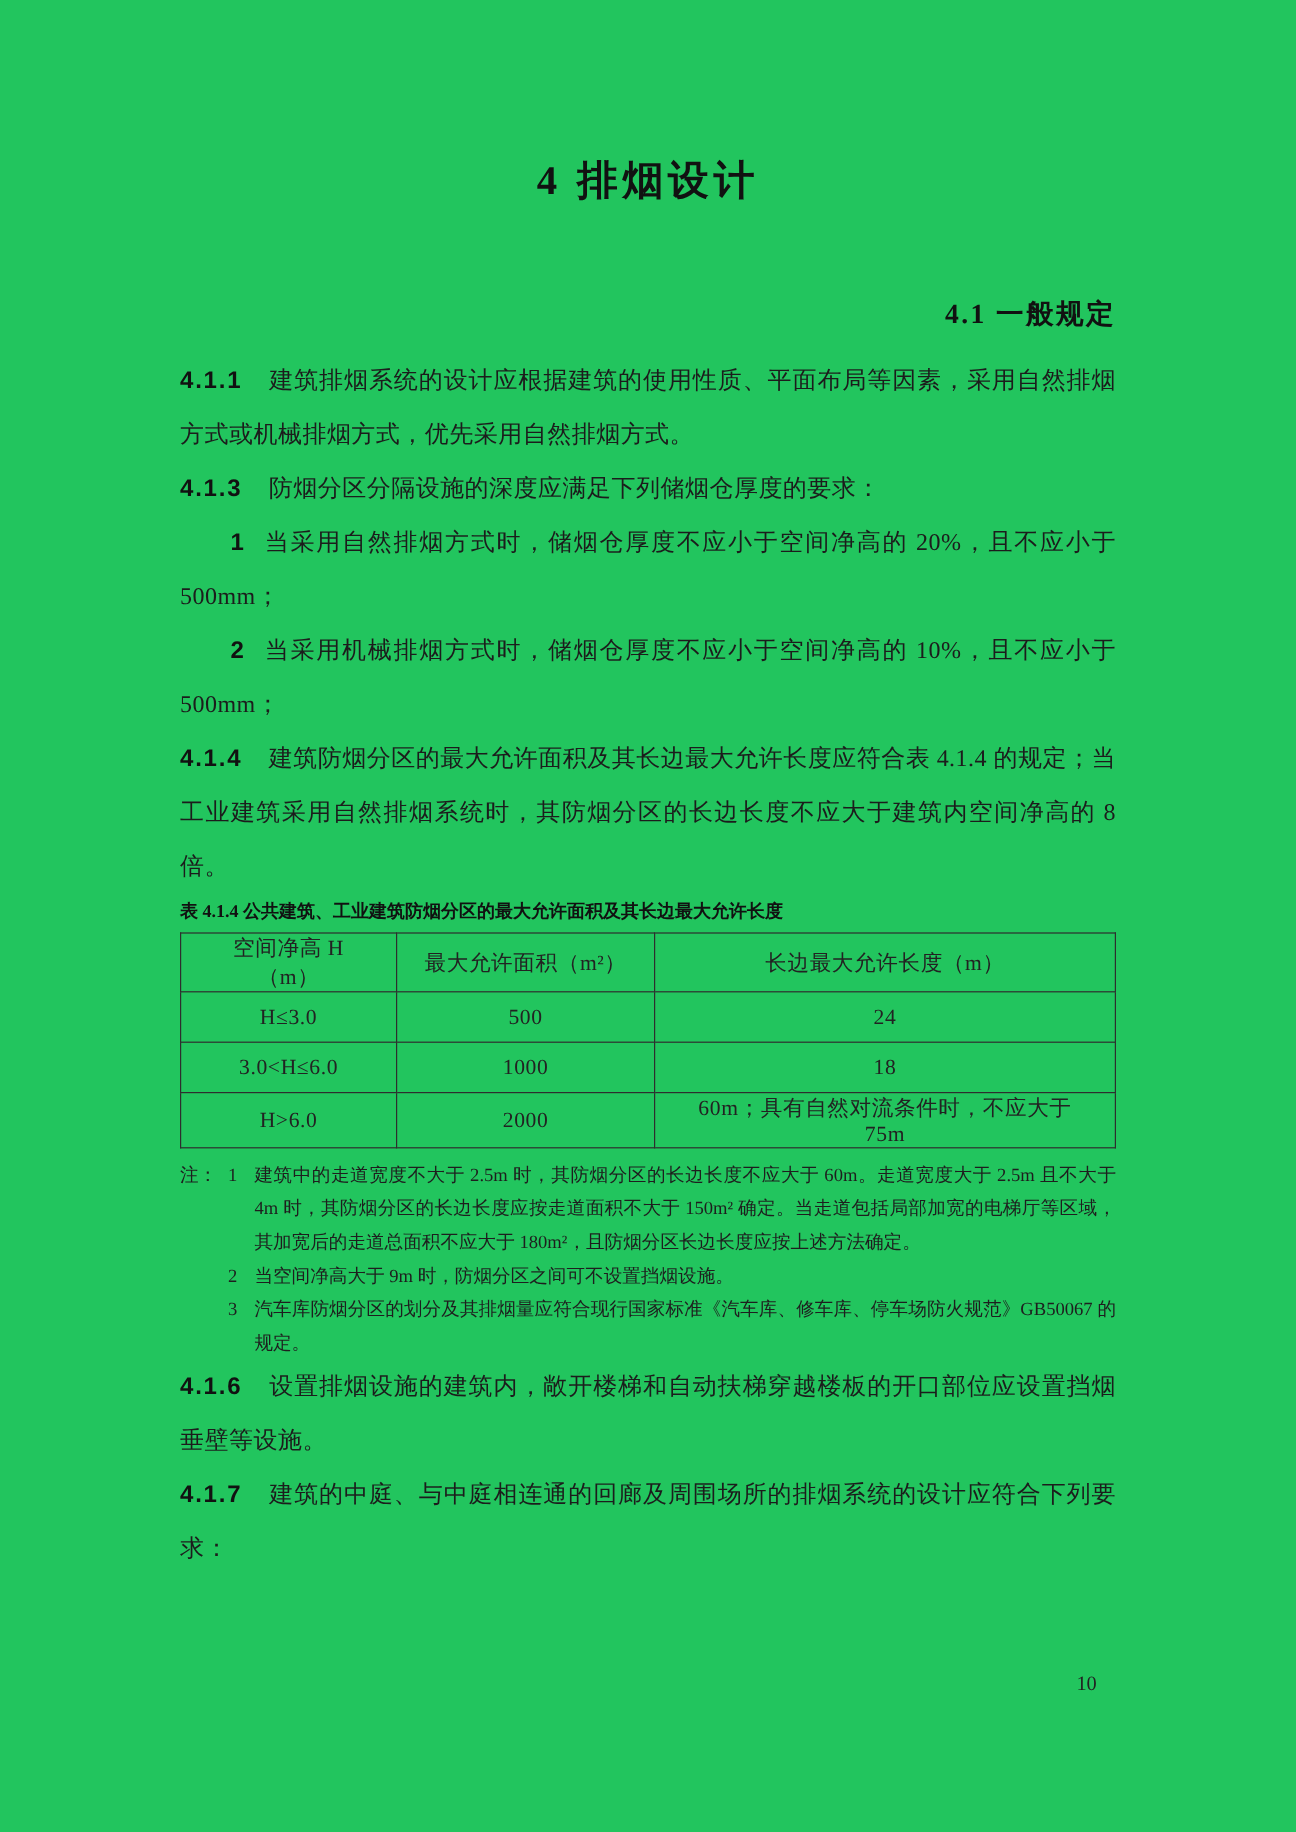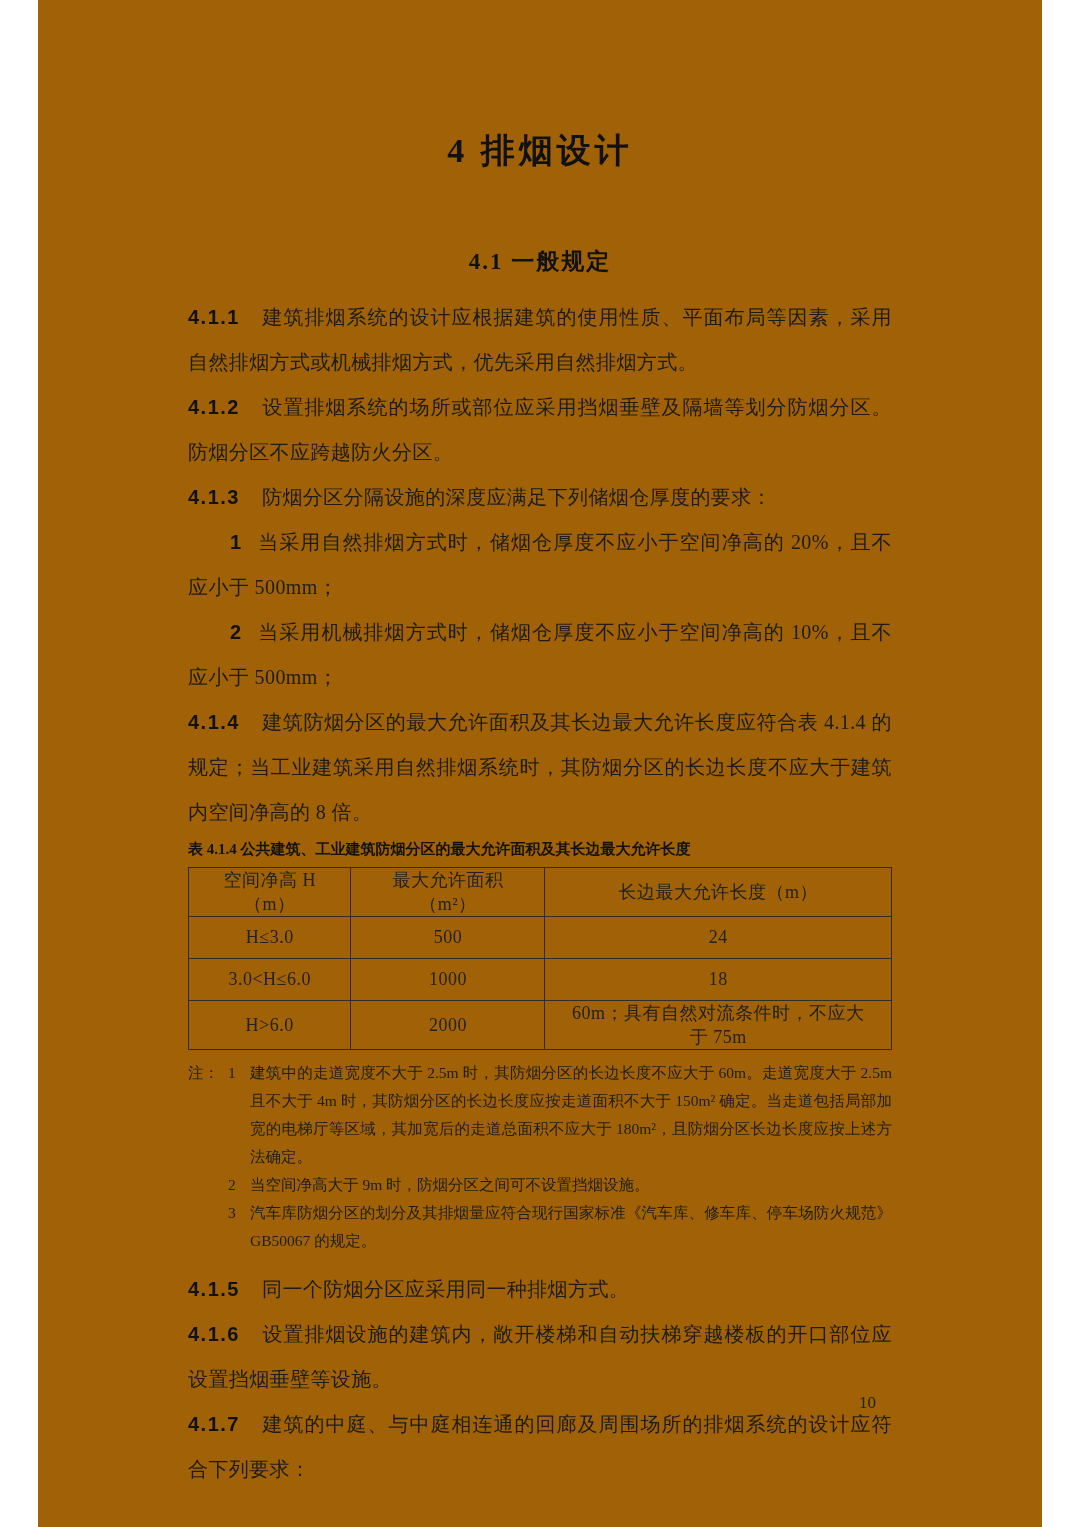--- a/index.html
+++ b/index.html
@@ -1,37 +1,37 @@
 <!DOCTYPE html>
 <html lang="zh"><head>
 <meta charset="utf-8">
 <style>
   html,body { margin:0; padding:0; background:#ffffff; }
   .page {
     position:relative;
-    width:1004px; height:1527px;
+    width:1080px; height:1527px;
     margin:0 auto;
-    background:#a16207;
+    background:#22c55e;
     color:#1c1c1c;
     font-family:"Liberation Serif","DejaVu Serif",serif;
     box-sizing:border-box;
     padding:0 150px;
     overflow:hidden;
   }
   h1.chapter {
     margin:128px 0 0 0;
     text-align:center;
     font-size:34px;
     font-weight:bold;
     letter-spacing:4px;
     color:#111;
   }
   h2.section {
     margin:72px 0 0 0;
-    text-align:center;
+    text-align:right;
     font-size:23px;
     font-weight:bold;
     letter-spacing:2px;
     color:#111;
   }
   p.clause, p.subitem1, p.subitem2 {
     margin:0;
     font-size:20px;
     line-height:45px;
     text-align:justify;
@@ -97,21 +97,20 @@
 </head>
 <body>
 
 <div class="page">
 
   <h1 class="chapter">4 排烟设计</h1>
   <h2 class="section">4.1 一般规定</h2>
 
   <p class="clause first"><span class="cnum">4.1.1</span><span>建筑排烟系统的设计应根据建筑的使用性质、平面布局等因素，采用自然排烟方式或机械排烟方式，优先采用自然排烟方式。</span></p>
 
-  <p class="clause"><span class="cnum">4.1.2</span><span>设置排烟系统的场所或部位应采用挡烟垂壁及隔墙等划分防烟分区。防烟分区不应跨越防火分区。</span></p>
 
   <p class="clause"><span class="cnum">4.1.3</span><span>防烟分区分隔设施的深度应满足下列储烟仓厚度的要求：</span></p>
 
   <p class="subitem1"><span class="inum">1</span><span>当采用自然排烟方式时，储烟仓厚度不应小于空间净高的 20%，且不应小于 500mm；</span></p>
 
   <p class="subitem1"><span class="inum">2</span><span>当采用机械排烟方式时，储烟仓厚度不应小于空间净高的 10%，且不应小于 500mm；</span></p>
 
 
   <p class="clause"><span class="cnum">4.1.4</span><span>建筑防烟分区的最大允许面积及其长边最大允许长度应符合表 4.1.4 的规定；当工业建筑采用自然排烟系统时，其防烟分区的长边长度不应大于建筑内空间净高的 8 倍。</span></p>
 
@@ -160,21 +159,20 @@
       <span class="nnum">2</span>
       <span class="ntext">当空间净高大于 9m 时，防烟分区之间可不设置挡烟设施。</span>
     </div>
     <div class="note">
       <span class="nlabel"></span>
       <span class="nnum">3</span>
       <span class="ntext">汽车库防烟分区的划分及其排烟量应符合现行国家标准《汽车库、修车库、停车场防火规范》GB50067 的规定。</span>
     </div>
   </div>
 
-  <p class="clause after-notes"><span class="cnum">4.1.5</span><span>同一个防烟分区应采用同一种排烟方式。</span></p>
 
   <p class="clause"><span class="cnum">4.1.6</span><span>设置排烟设施的建筑内，敞开楼梯和自动扶梯穿越楼板的开口部位应设置挡烟垂壁等设施。</span></p>
 
   <p class="clause"><span class="cnum">4.1.7</span><span>建筑的中庭、与中庭相连通的回廊及周围场所的排烟系统的设计应符合下列要求：</span></p>
 
   <div class="pagenum">10</div>
 
 </div>
 
 </body></html>

